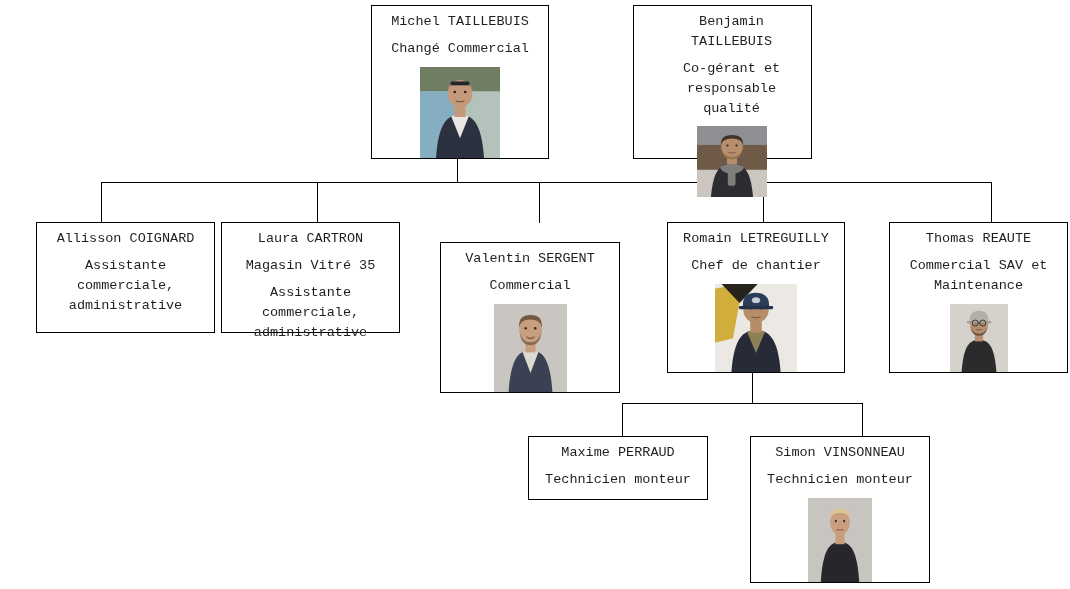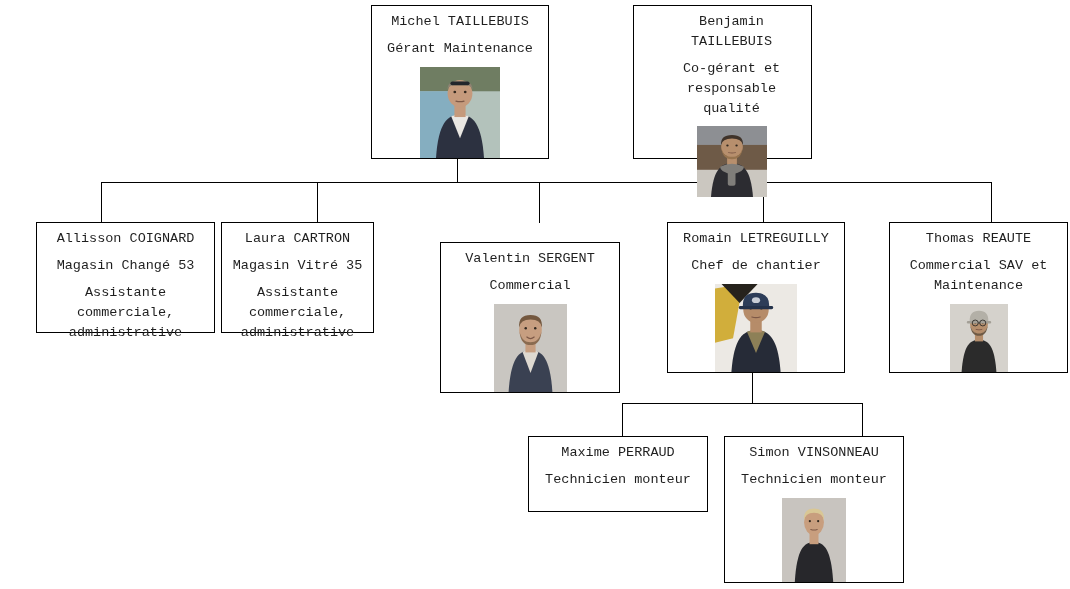--- a/index.html
+++ b/index.html
@@ -16,27 +16,27 @@
   }
   .node p{margin:0 0 7px 0;font-size:13.5px;line-height:20px;width:100%;}
   .photo{margin-top:auto;flex:0 0 auto;}
   .photo svg{display:block;width:100%;height:100%;}
 
   
   .pos-michel  {left:371px;top:5px;width:178px;height:154px;}
   .pos-benjamin{left:633px;top:5px;width:179px;height:154px;padding-left:23px;}
   
   .pos-allisson{left:3px;  top:222px;width:179px;height:111px;margin-left:33px;}
-  .pos-laura   {left:221px;top:222px;width:153px;height:111px;}
+  .pos-laura   {left:221px;top:222px;width:179px;height:111px;}
   .pos-valentin{left:440px;top:222px;width:180px;height:151px;margin-top:20px;}
   .pos-romain  {left:667px;top:222px;width:178px;height:151px;}
   .pos-thomas  {left:889px;top:222px;width:179px;height:151px;}
   
-  .pos-maxime  {left:528px;top:436px;width:180px;height:76px;}
-  .pos-simon   {left:724px;top:436px;width:180px;height:147px;}
+  .pos-maxime  {left:528px;top:436px;width:180px;height:64px;}
+  .pos-simon   {left:750px;top:436px;width:180px;height:147px;}
 
   
   .pos-michel   .photo{width:80px;height:91px;}
   .pos-benjamin .photo{width:70px;height:71px;}
   .pos-valentin .photo{width:73px;height:88px;}
   .pos-romain   .photo{width:82px;height:88px;}
   .pos-thomas   .photo{width:58px;height:68px;}
   .pos-simon    .photo{width:64px;height:84px;}
 
   
@@ -66,21 +66,21 @@
   <div class="line vline c-valentin-drop"></div>
   <div class="line vline c-romain-drop"></div>
   <div class="line vline c-thomas-drop"></div>
   <div class="line vline c-romain-down"></div>
   <div class="line hline c-row3-h"></div>
   <div class="line vline c-maxime-drop"></div>
   <div class="line vline c-simon-drop"></div>
 
   <div class="node pos-michel">
     <p class="name">Michel TAILLEBUIS</p>
-    <p class="role">Gérant Maintenance</p>
+    <p class="role">Changé Commercial</p>
     <div class="photo">
         <svg viewBox="0 0 100 120" preserveAspectRatio="none">
           <rect width="100" height="120" fill="#b3c2bb"></rect>
           <rect width="100" height="32" fill="#6f7d62"></rect>
           <polygon points="0,32 58,32 24,120 0,120" fill="#85aec0"></polygon>
           <path d="M50,63 C34,63 23,74 20,120 L80,120 C77,74 66,63 50,63 Z" fill="#2c3140"></path>
           <polygon points="39,65 50,94 61,65 50,61" fill="#e9e7e3"></polygon>
           <path d="M43,48 L57,48 L57,66 L43,66 Z" fill="#c59a7c"></path>
           <ellipse cx="50" cy="35" rx="15.5" ry="18" fill="#c59a7c"></ellipse>
           <circle cx="43.5" cy="33" r="1.7" fill="#32281f"></circle>
@@ -109,21 +109,20 @@
           <path d="M45,45 Q50,46.5 55,45" stroke="#7d5846" stroke-width="1.6" fill="none" stroke-linecap="round"></path>
           <path d="M34.5,32 Q33,15 50,15 Q67,15 65.5,32 Q64,21 50,21 Q36,21 34.5,32 Z" fill="#3f332a"></path>
           <path d="M33,69 Q50,59 67,69 Q67,79 50,81 Q33,79 33,69 Z" fill="#807e7a"></path>
           <rect x="44" y="77" width="11" height="24" rx="3" fill="#807e7a"></rect>
         </svg>
       </div>
   </div>
 
   <div class="node pos-allisson">
     <p class="name">Allisson COIGNARD</p>
-    <p class="role">Magasin Changé 53</p>
     <p class="role">Assistante commerciale, administrative</p>
   </div>
 
   <div class="node pos-laura">
     <p class="name">Laura CARTRON</p>
     <p class="role">Magasin Vitré 35</p>
     <p class="role">Assistante commerciale, administrative</p>
   </div>
 
   <div class="node pos-valentin">

